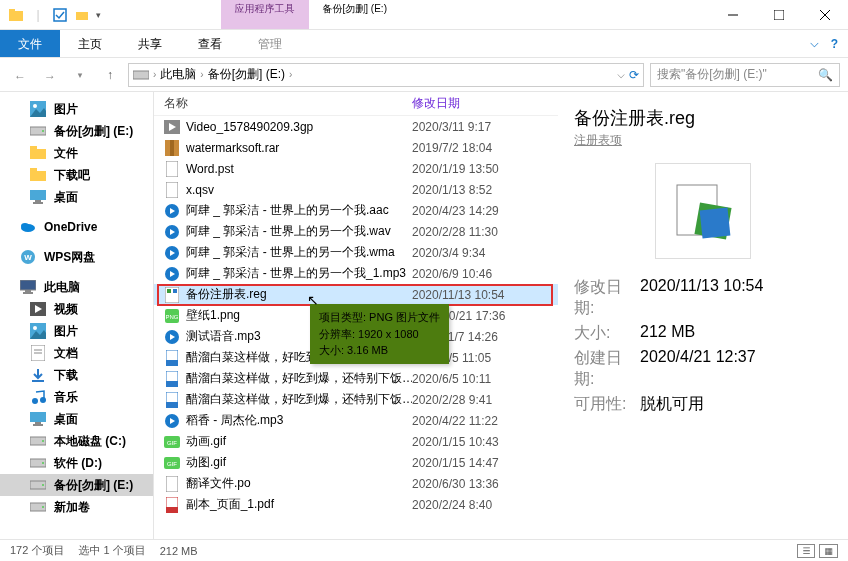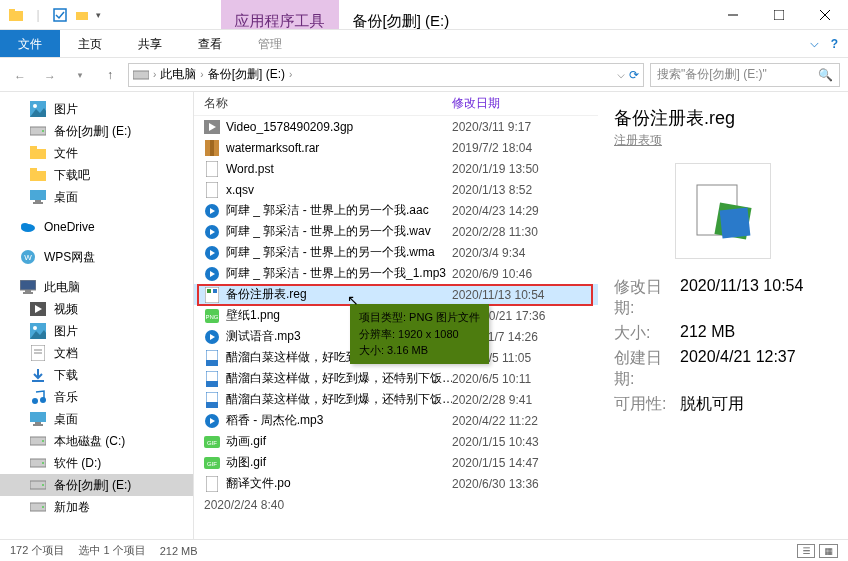--- a/index.html
+++ b/index.html
@@ -2,42 +2,42 @@
 <html><head>
 <meta charset="utf-8">
 <style>
 * { box-sizing: border-box; margin: 0; padding: 0; font-family: "Microsoft YaHei", "Segoe UI", sans-serif; }
 body { width: 848px; height: 561px; background: #fff; overflow: hidden; font-size: 12px; color: #000; }
 
 .titlebar { height: 30px; display: flex; align-items: stretch; border-bottom: 1px solid #e5e5e5; }
 .titlebar-left { display: flex; align-items: center; padding-left: 8px; gap: 6px; }
 .qat-icon { width: 16px; height: 16px; display: inline-flex; align-items: center; justify-content: center; }
 .title-tabs { display: flex; margin-left: 120px; }
-.title-tab { padding: 12px 14px 3px; font-size: 15px; text-align: center; }
+.title-tab { padding: 2px 14px 3px; font-size: 10px; text-align: center; }
 .title-tab.purple { background: #e6c3e8; color: #6b2c7a; }
 .title-tab.normal { color: #000; }
 .win-controls { margin-left: auto; display: flex; }
 .win-btn { width: 46px; display: flex; align-items: center; justify-content: center; color: #000; }
 
 .ribbon { height: 28px; display: flex; align-items: stretch; border-bottom: 1px solid #e5e5e5; }
 .ribbon-tab { padding: 6px 18px; font-size: 12px; color: #000; }
 .ribbon-tab.file { background: #1979ca; color: #fff; }
 .ribbon-tab.faint { color: #888; }
 .ribbon-right { margin-left: auto; display: flex; align-items: center; padding-right: 10px; gap: 4px; }
 
 .addrbar { height: 34px; display: flex; align-items: center; padding: 4px 8px; gap: 6px; border-bottom: 1px solid #e5e5e5; }
 .nav-arrow { width: 24px; height: 24px; display: flex; align-items: center; justify-content: center; color: #888; }
 .nav-arrow.active { color: #555; }
 .addr-box { flex: 1; height: 24px; border: 1px solid #ccc; display: flex; align-items: center; padding: 0 4px; gap: 4px; }
 .addr-seg { display: flex; align-items: center; gap: 2px; color: #000; }
 .chev { color: #888; font-size: 10px; }
 .search-box { width: 190px; height: 24px; border: 1px solid #ccc; display: flex; align-items: center; padding: 0 6px; color: #888; gap: 6px; }
 
 .main { display: flex; height: 447px; }
-.sidebar { width: 194px; border-right: 1px solid #e5e5e5; padding: 6px 0; overflow: hidden; }
+.sidebar { width: 154px; border-right: 1px solid #e5e5e5; padding: 6px 0; overflow: hidden; font-weight: bold; }
 .side-item { display: flex; align-items: center; height: 22px; padding-left: 28px; gap: 8px; }
 .side-item.l1 { padding-left: 20px; }
 .side-item.l2 { padding-left: 30px; }
 .side-item.selected { background: #d4d4d4; }
 .side-icon { width: 16px; height: 16px; display: inline-flex; align-items: center; justify-content: center; }
 
 .filelist { width: 404px; overflow: hidden; position: relative; }
 .list-header { display: flex; border-bottom: 1px solid #f0f0f0; height: 24px; align-items: center; padding-left: 10px; }
 .col-name { width: 248px; color: #404040; }
 .col-date { width: 130px; color: #6d28d9; }
@@ -547,20 +547,29 @@
             <span class="file-icon">
               <svg width="12" height="16">
                 <rect width="12" height="16" fill="#fff" stroke="#888"></rect>
               </svg>
             </span>
             <span>翻译文件.po</span>
           </div>
           <div class="date-cell">2020/6/30 13:36</div>
         </div>
         <div class="file-row">
+          <div class="name-cell">
+            <span class="file-icon">
+              <svg width="12" height="16">
+                <rect width="12" height="16" fill="#fff" stroke="#c33"></rect>
+                <rect y="10" width="12" height="6" fill="#c33"></rect>
+              </svg>
+            </span>
+            <span>副本_页面_1.pdf</span>
+          </div>
           <div class="date-cell">2020/2/24 8:40</div>
         </div>
       </div>
     <div class="red-box"></div>
     <div class="cursor-arrow">↖</div>
     <div class="tooltip">
       <div>项目类型: PNG 图片文件</div>
       <div>分辨率: 1920 x 1080</div>
       <div>大小: 3.16 MB</div>
     </div>

